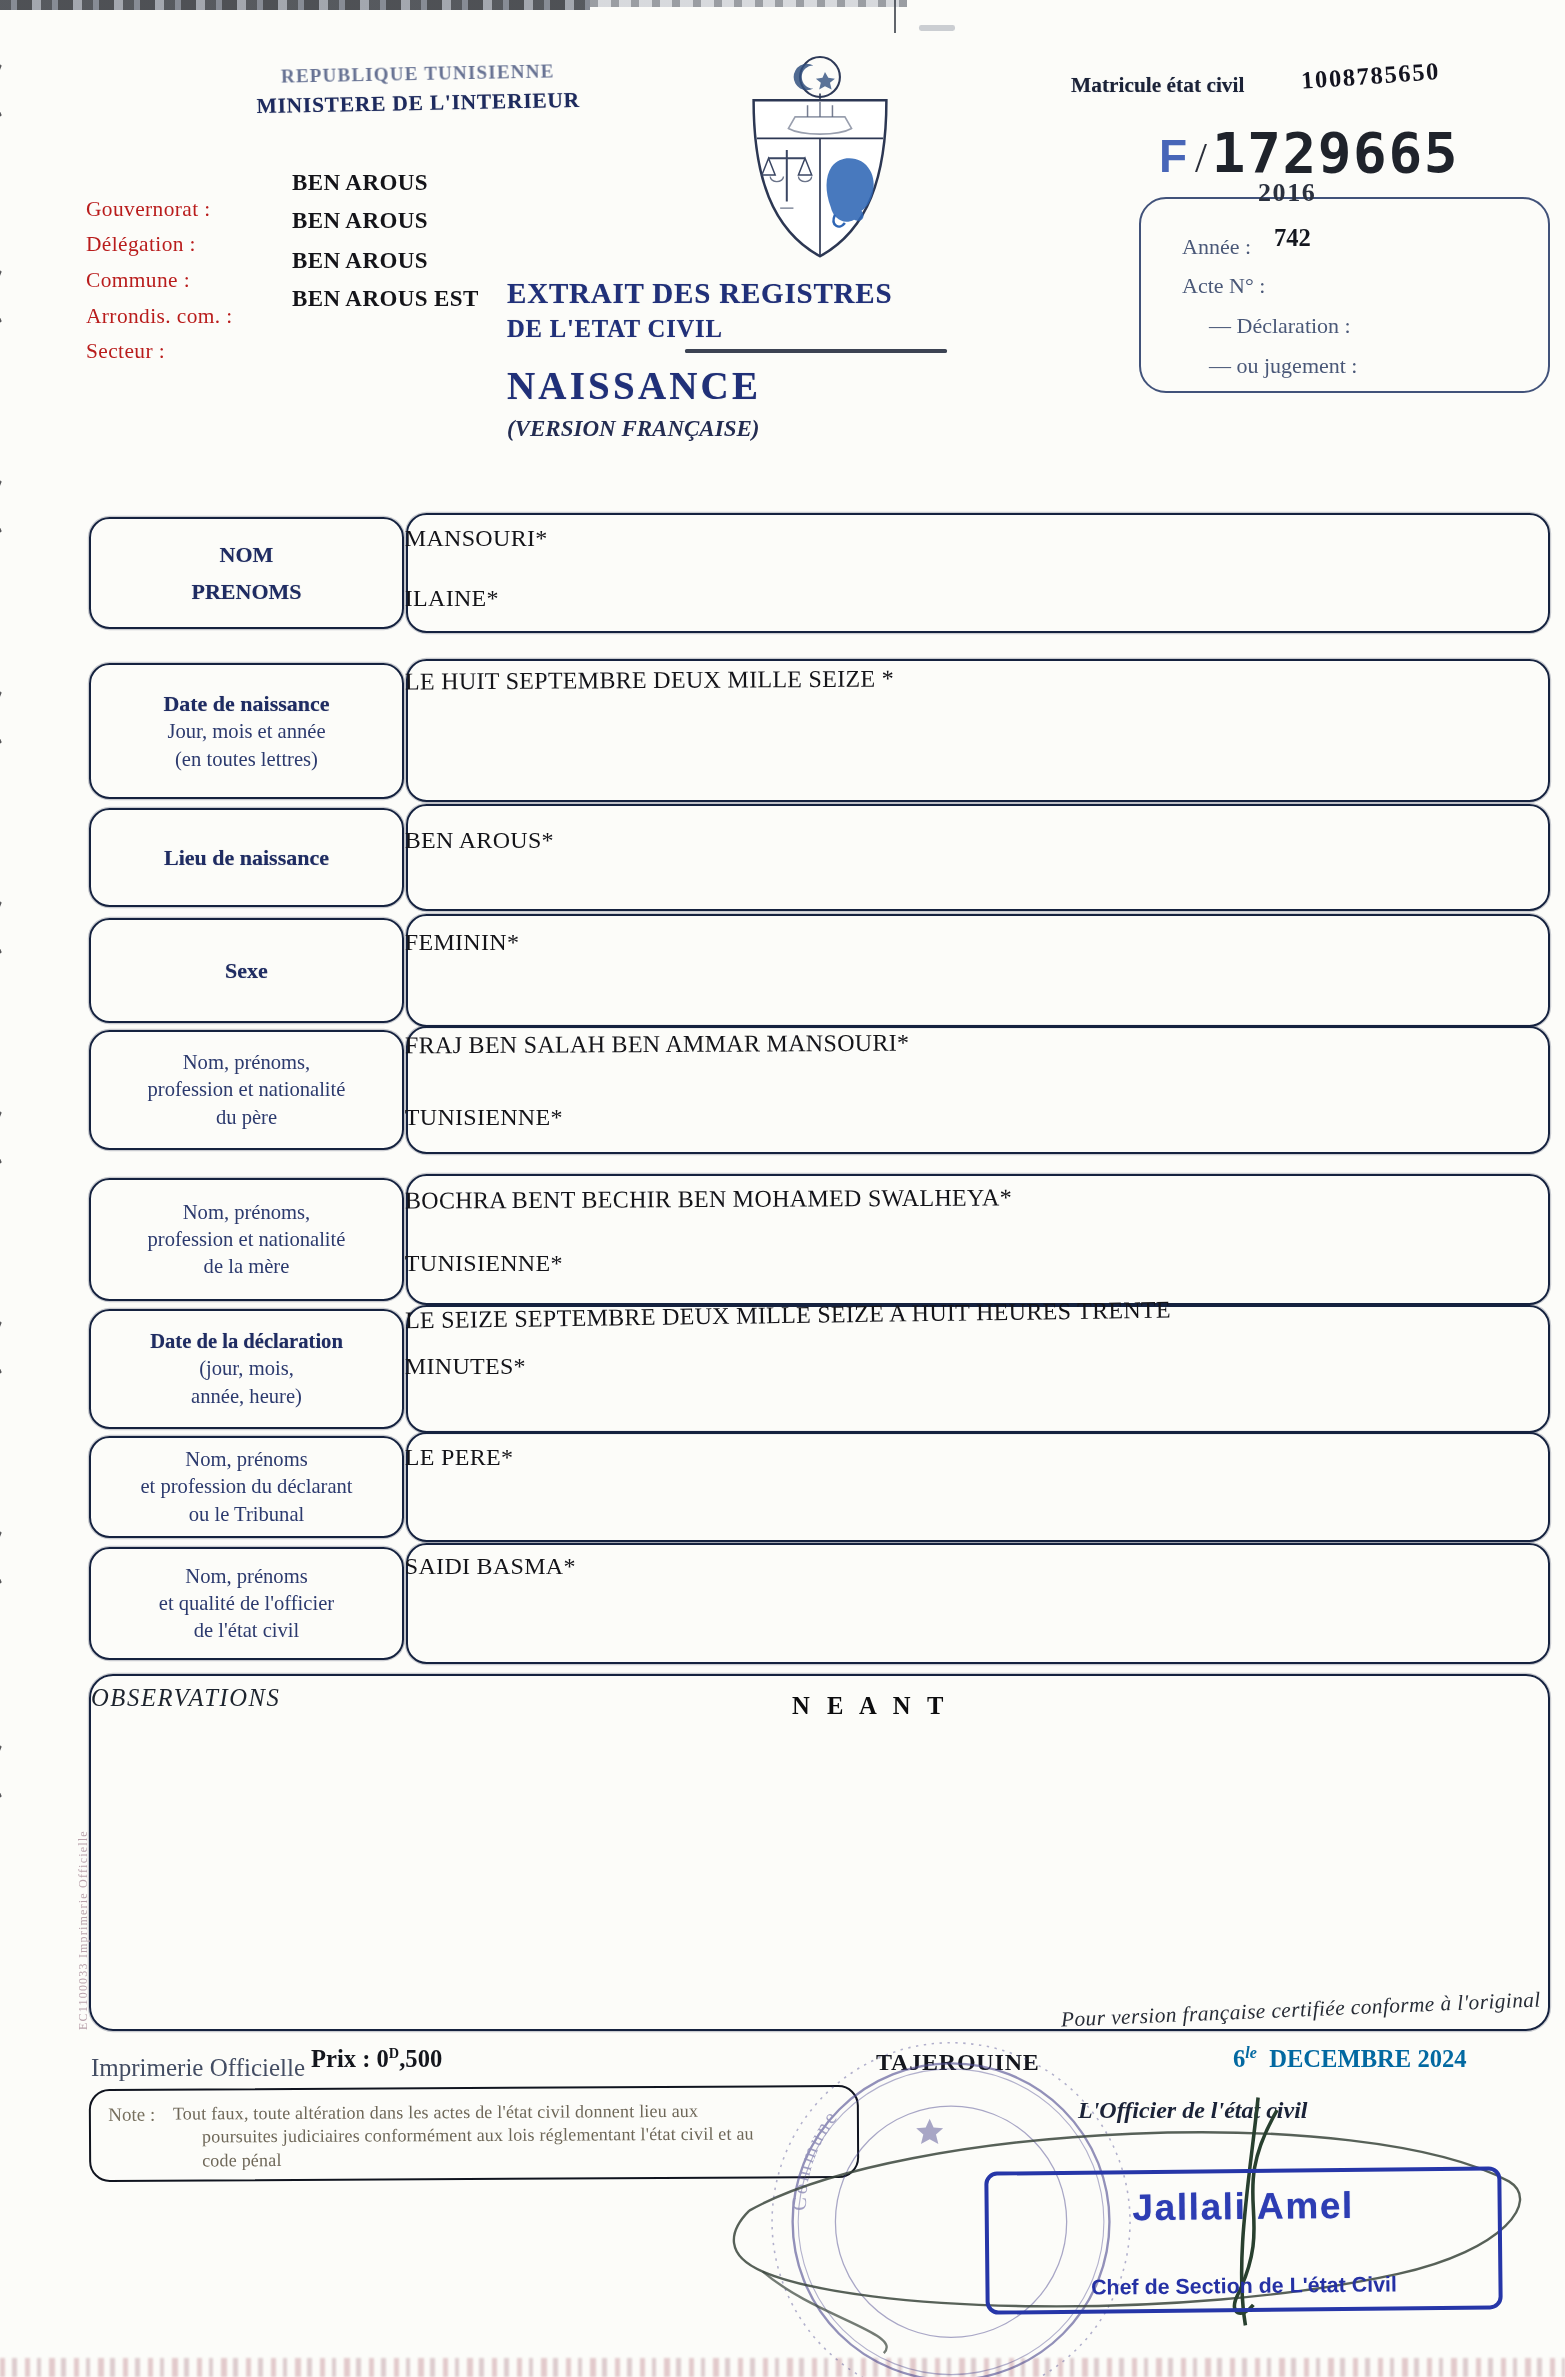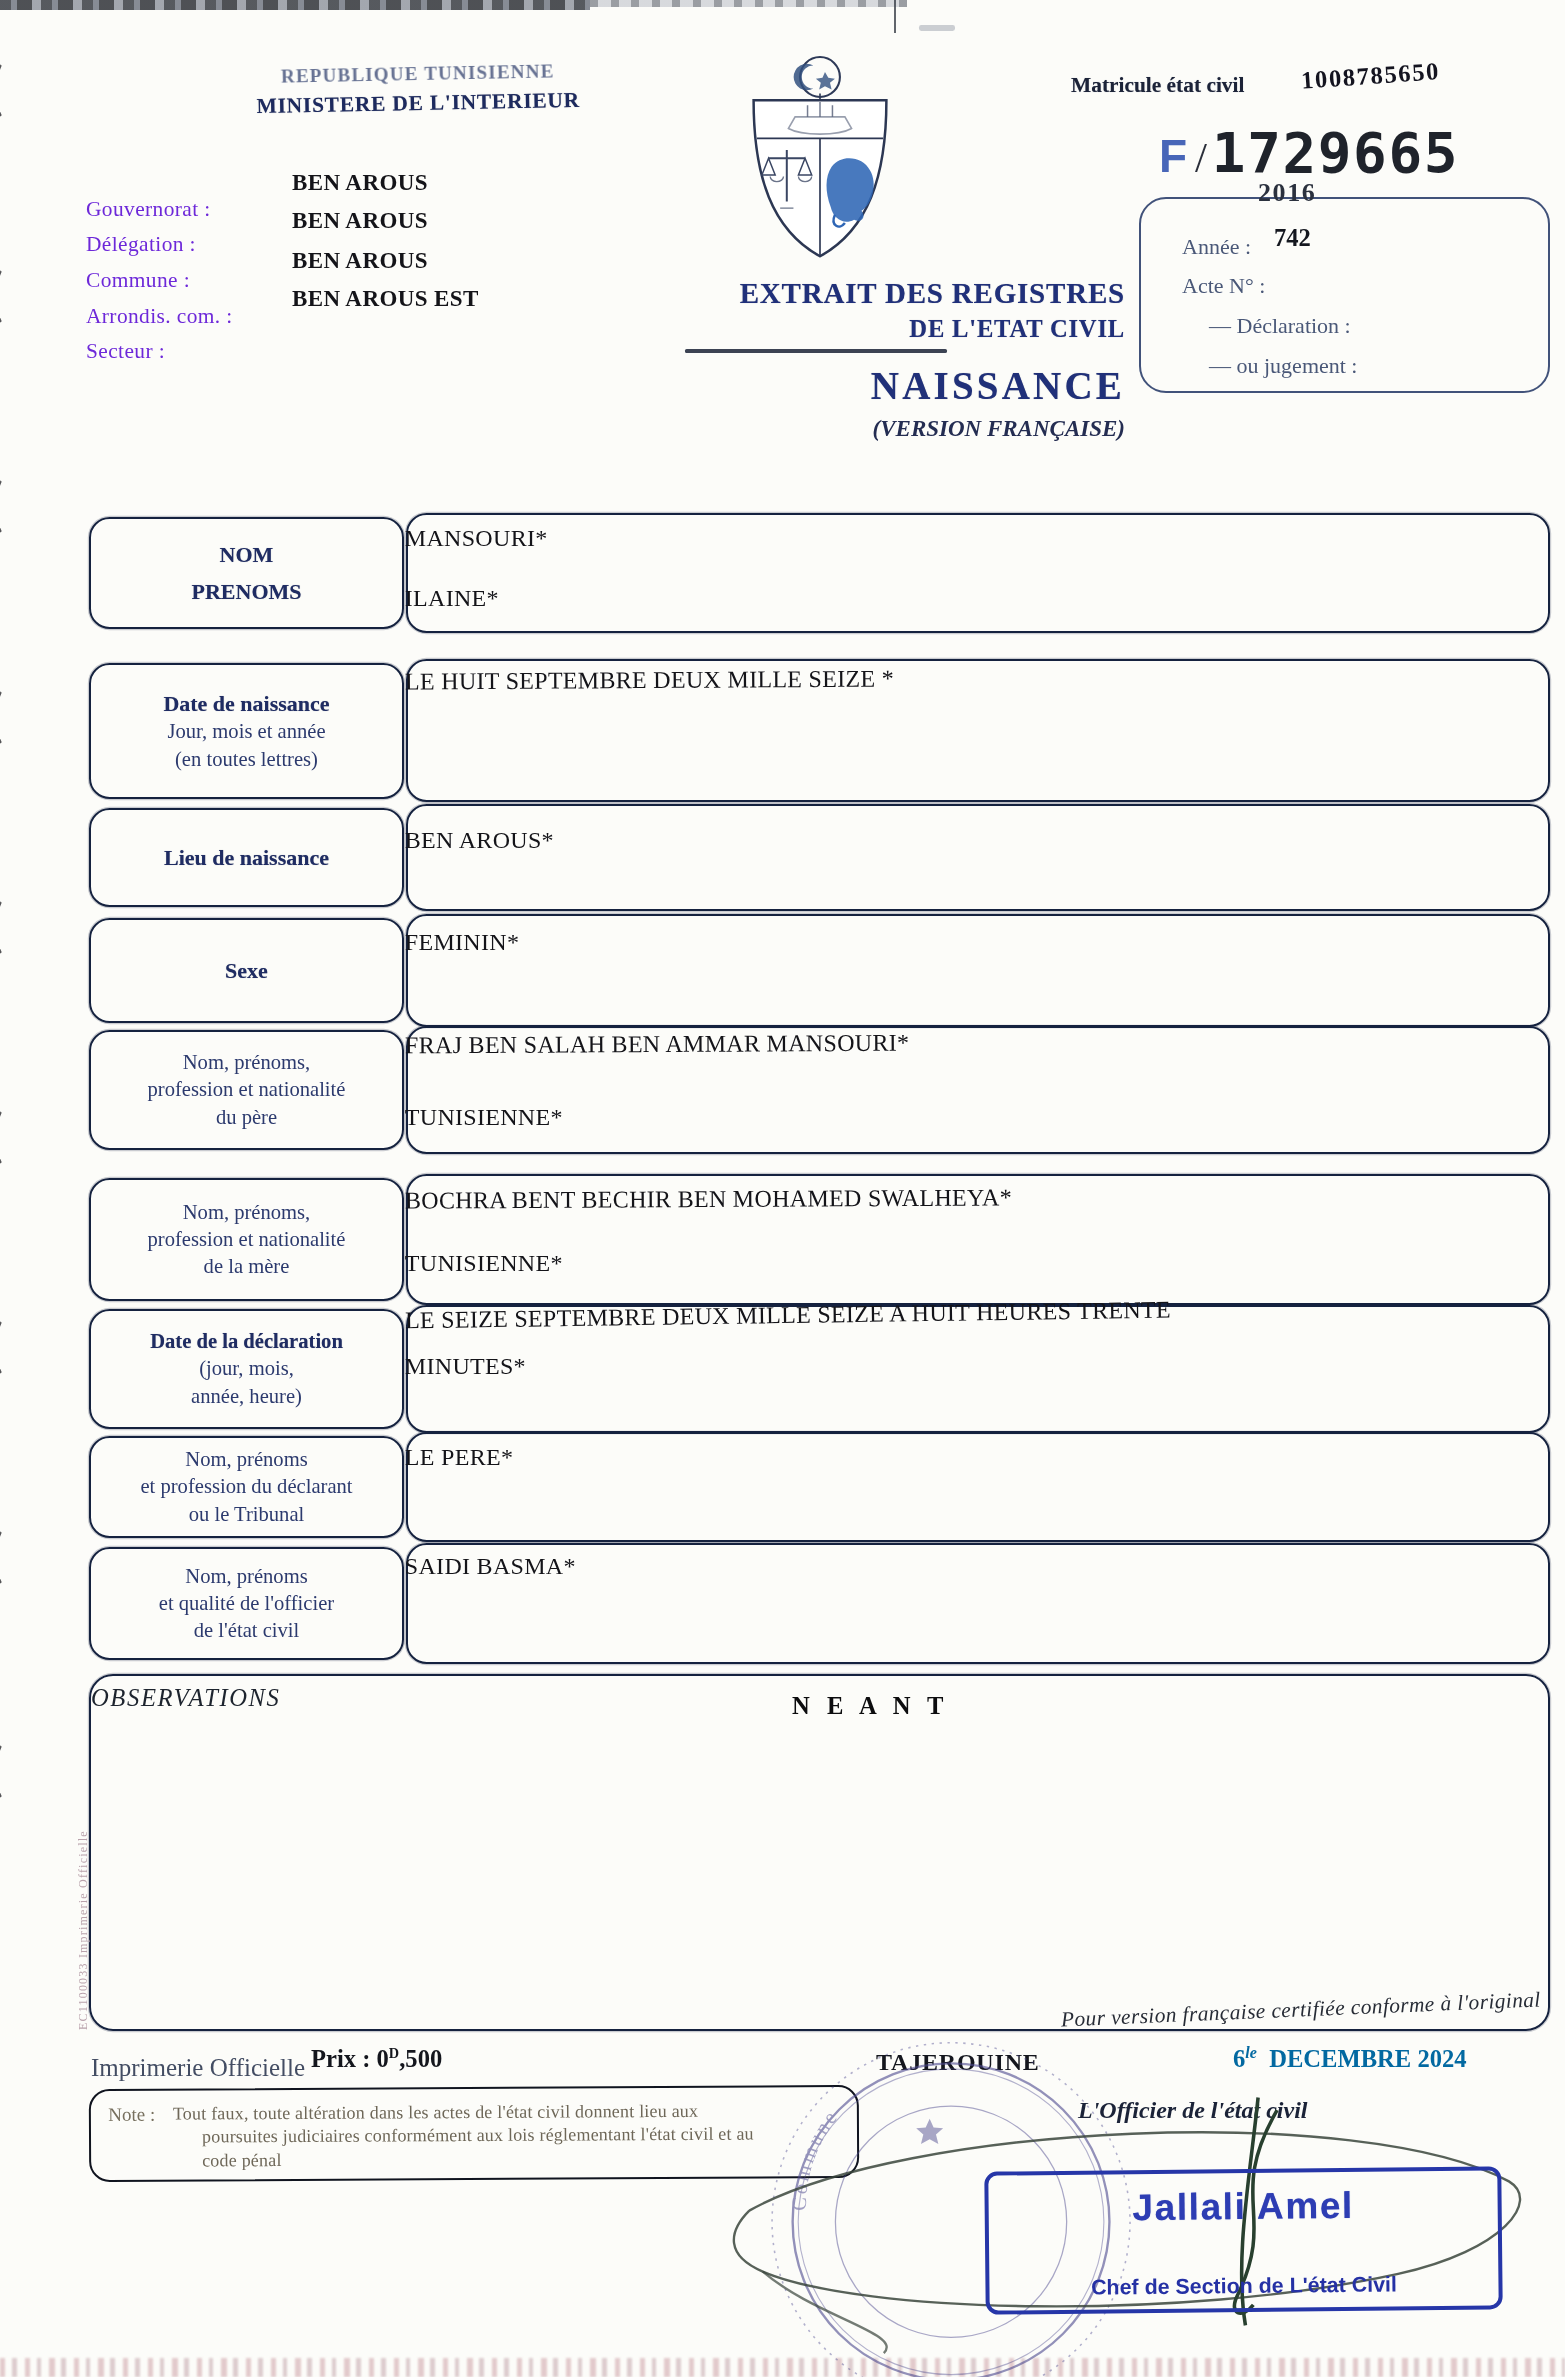--- a/index.html
+++ b/index.html
@@ -21,40 +21,40 @@
      filter:blur(1.1px);}
   .edge-arc{width:20.6px;height:59px;border:2.8px solid transparent;border-left-color:#1d1d22;
      border-radius:50%;left:-4.8px;opacity:.75;}
 
   
   .ministry{left:208px;top:63px;width:420px;text-align:center;transform:rotate(-1.1deg);}
   .ministry .l1{font-size:19px;font-weight:700;color:#42507a;letter-spacing:1.2px;opacity:.8;
       filter:blur(0.3px);}
   .ministry .l2{font-size:21.4px;font-weight:700;color:#1d2a5e;letter-spacing:0.8px;margin-top:6.3px;}
 
-  .region-label{left:86px;font-size:21.4px;color:#6d28d9;letter-spacing:0.4px;}
+  .region-label{left:86px;font-size:21.4px;color:#b91c1c;letter-spacing:0.4px;}
   .region-value{left:292px;font-size:23px;font-weight:700;color:#141419;letter-spacing:0.4px;}
 
   .matricule-label{left:1071px;top:73px;font-size:21.4px;font-weight:700;color:#1c2338;}
   .matricule-value{left:1301px;top:62px;font-size:24.6px;font-weight:700;color:#141420;
       transform:rotate(-4deg);letter-spacing:1.6px;}
 
   .serial{left:1159px;top:120px;white-space:nowrap;}
   .serial .f{font-family:"Liberation Sans",sans-serif;font-size:46px;font-weight:700;color:#4866b8;}
   .serial .slash{font-size:43px;color:#2b2f3a;margin:0 4.8px 0 8px;}
   .serial .num{font-family:"DejaVu Sans Mono",monospace;font-size:56px;font-weight:700;
       color:#1f232b;letter-spacing:1.6px;}
   .serial-year{left:1258px;top:178px;font-size:26px;font-weight:700;color:#2b313e;z-index:3;letter-spacing:1.6px;}
 
   .acte-box{left:1139px;top:197px;width:407px;height:192px;border:2.8px solid #41527a;
       border-radius:27px;z-index:2;}
   .acte-box .lab{position:absolute;font-size:22px;color:#4a5878;}
   .acte-box .v742{position:absolute;left:133px;top:25px;font-size:24.6px;font-weight:700;color:#14171f;}
 
-  .title-wrap{left:507px;top:277px;width:618px;text-align:right;color:#20307a;font-family:Liberation Serif, serif;}
+  .title-wrap{left:507px;top:277px;width:618px;text-align:left;color:#20307a;font-family:Liberation Serif, serif;}
   .t1{font-size:29px;font-weight:700;letter-spacing:0.8px;}
   .t2{font-size:24.6px;font-weight:700;margin-top:4.8px;letter-spacing:0.8px;}
   .t-underline{width:262px;height:4px;background:#3c4353;margin:6.3px auto 0;border-radius:1.6px;}
   .t3{font-size:39px;font-weight:700;letter-spacing:3.2px;margin-top:9.5px;color:#203079;}
   .t4{font-size:23px;font-weight:700;font-style:italic;margin-top:8px;color:#242d52;}
 
   
   .fbox{position:absolute;border:2.4px solid #15223f;border-radius:20.6px;
         box-shadow:0 0 0 1.2px rgba(21,34,63,.22);}
   .label-box{left:89px;width:311px;display:flex;flex-direction:column;justify-content:center;

